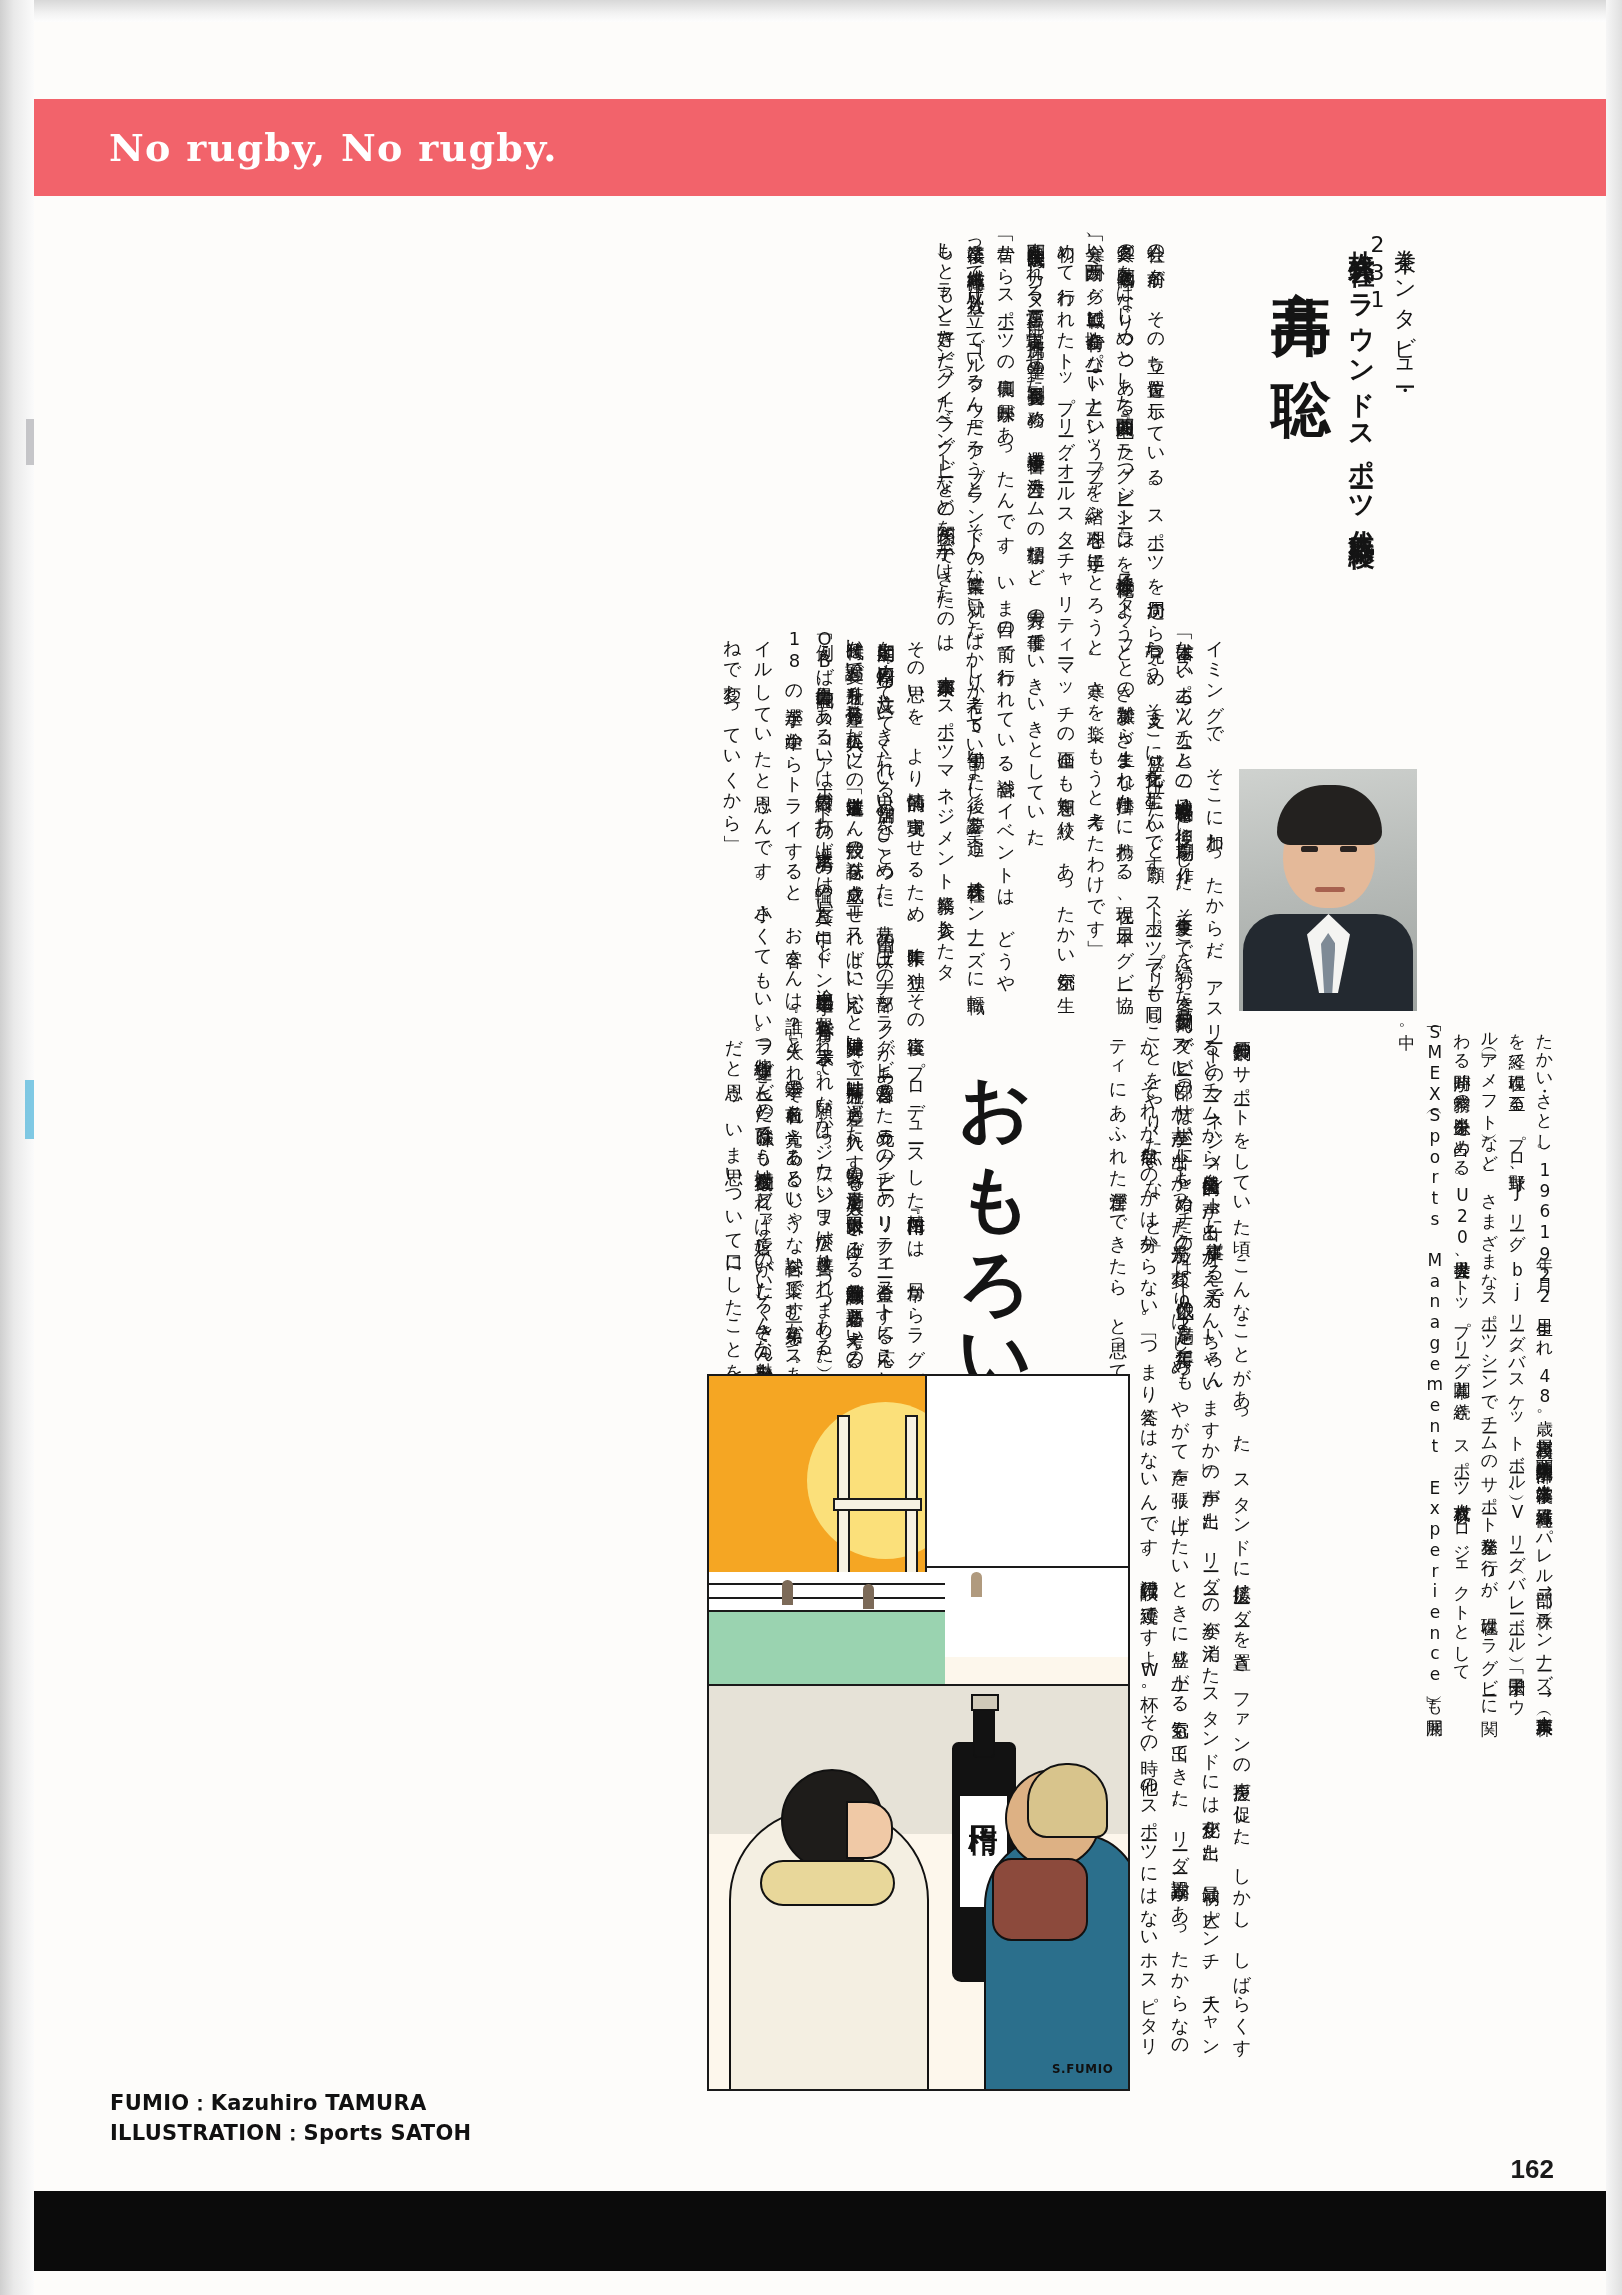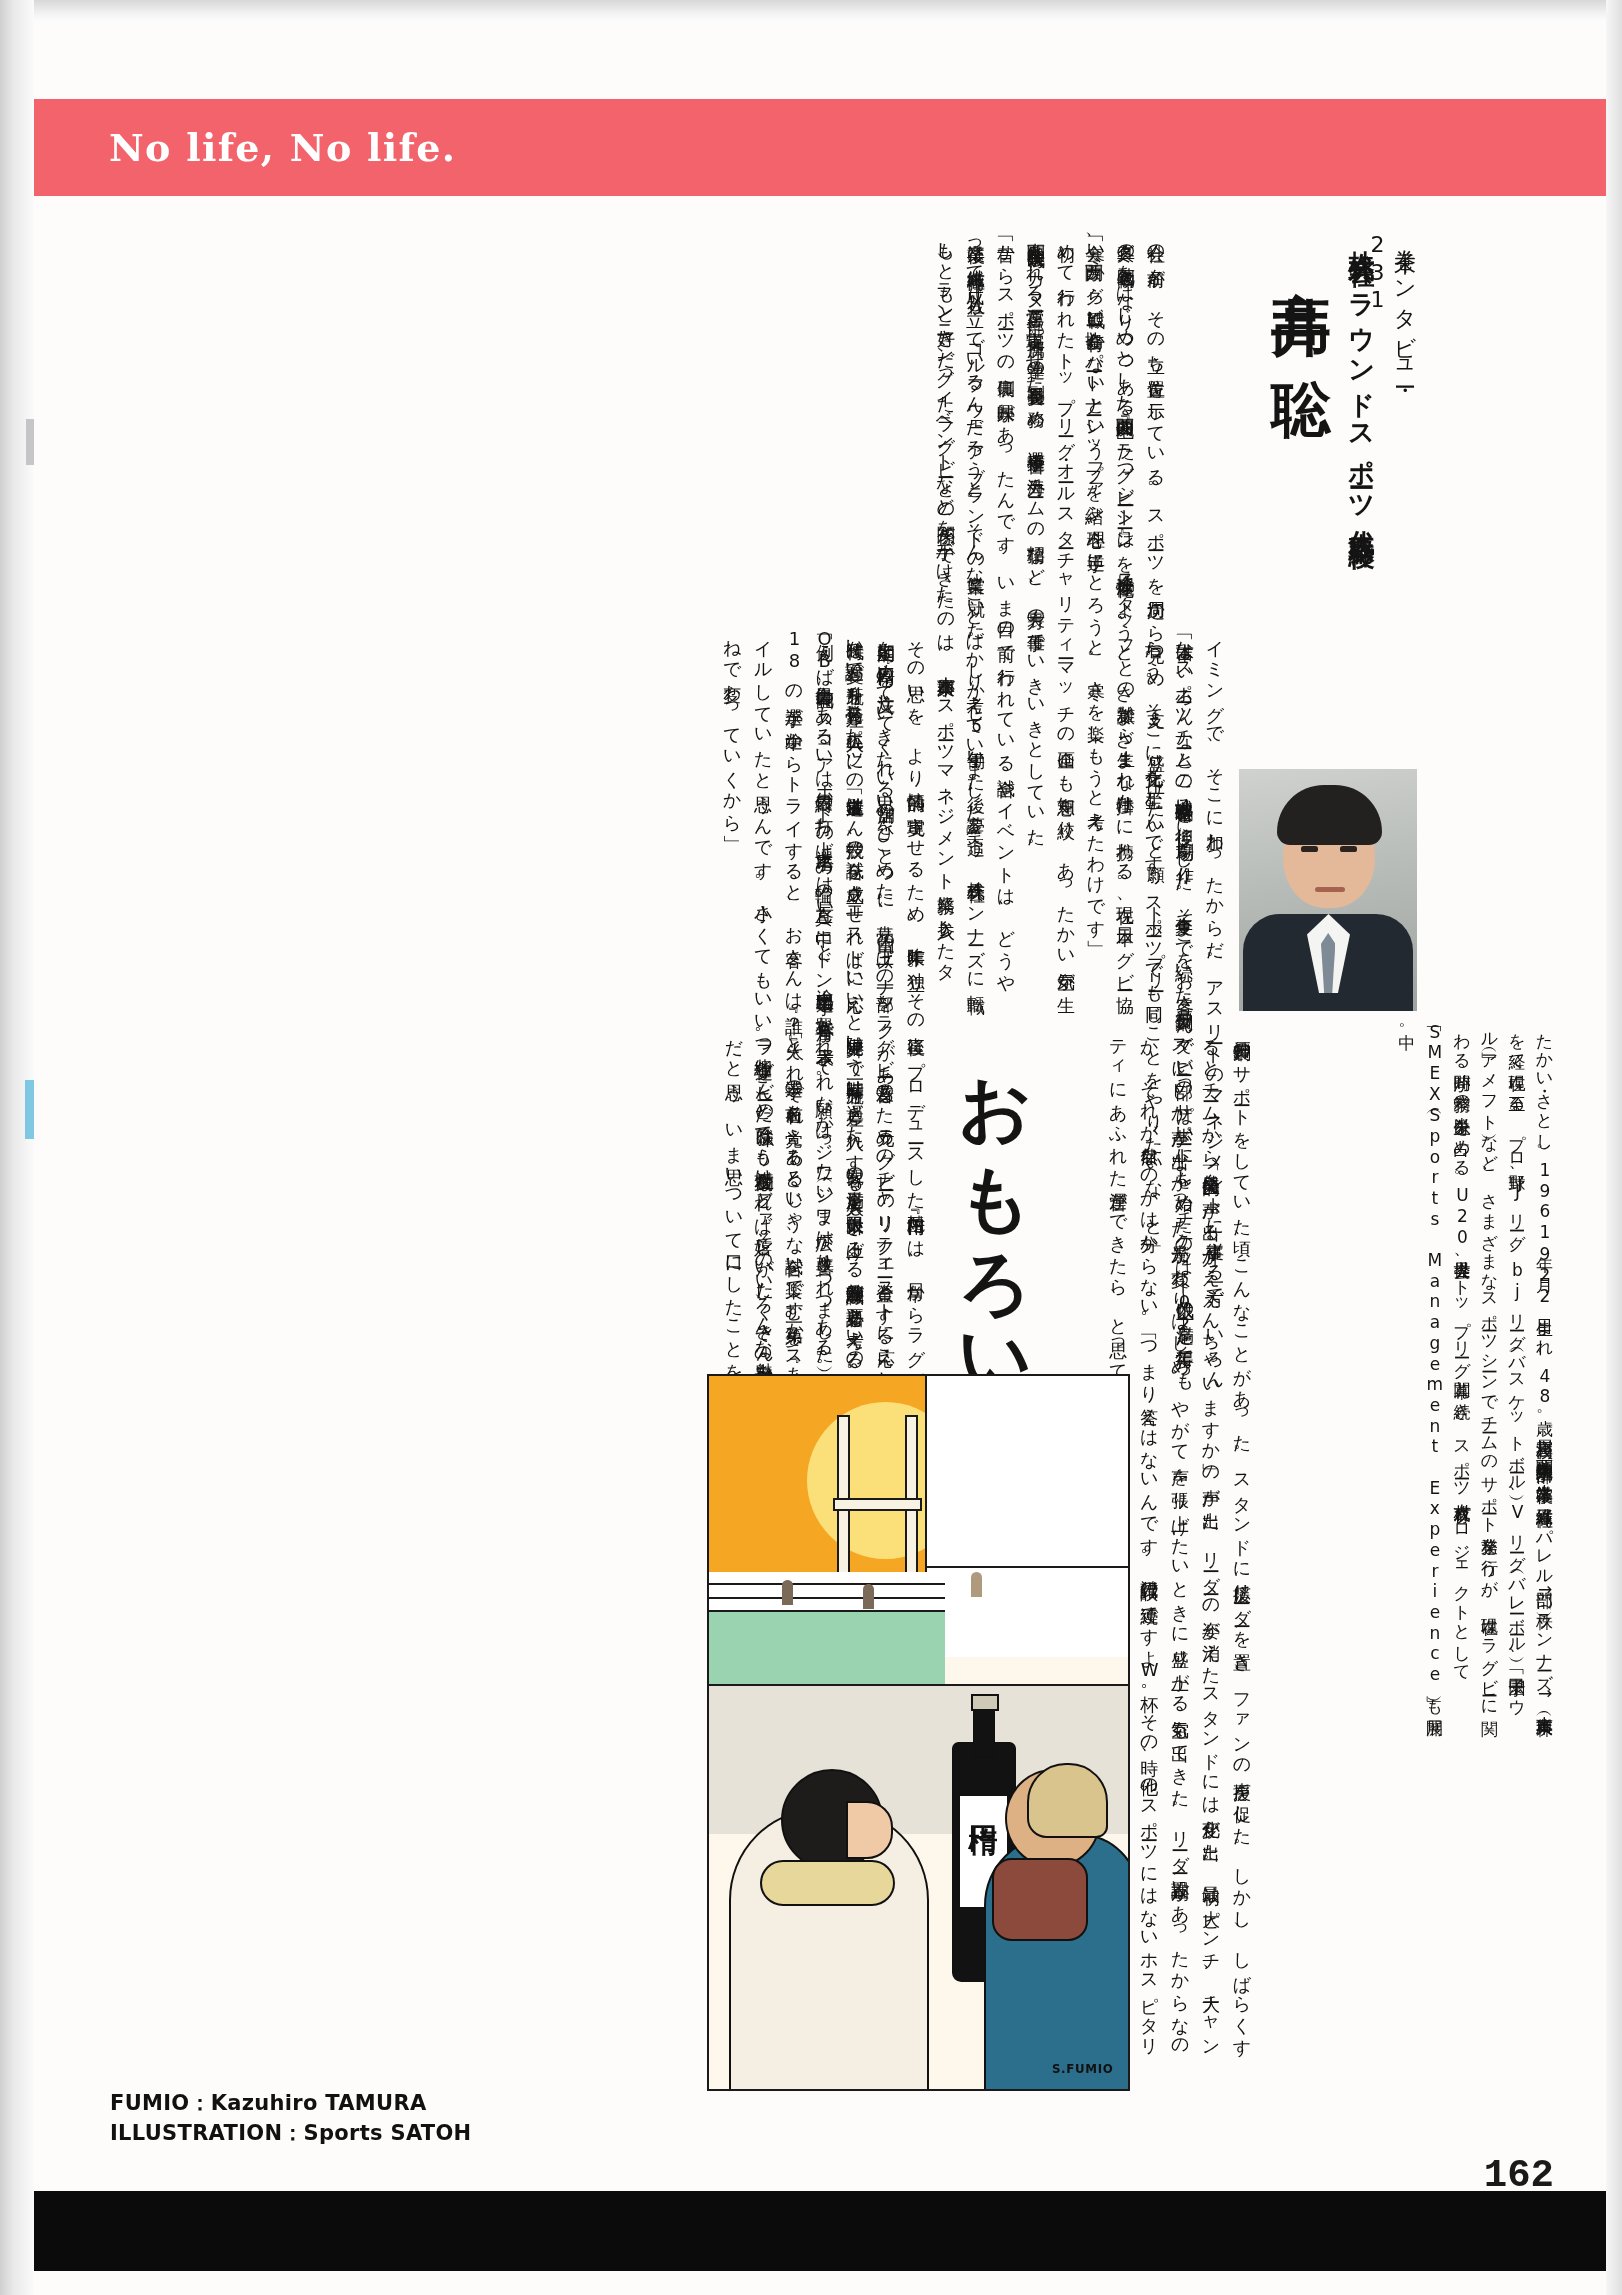--- a/index.html
+++ b/index.html
@@ -74,23 +74,23 @@
   
   .footer-band {
     position: absolute;
     left: 34px; top: 2191px;
     width: 1572px; height: 80px;
     background: #0b0b0b;
   }
   .page-number {
     position: absolute;
     right: 69px; top: 2154px;
-    font-family: Liberation Mono, monospace;
-    font-weight: bold;
-    font-size: 39px;
+    font-family: Liberation Sans, sans-serif;
+    font-weight: bold;
+    font-size: 26px;
     color: #1a1a1a;
   }
 
   
   .credits {
     position: absolute;
     left: 110px; top: 2089px;
     font-family: "DejaVu Sans", "Liberation Sans", sans-serif;
     font-weight: bold;
     font-size: 21px;
@@ -421,21 +421,21 @@
 
 <div class="page">
 
   <div class="scan-edge-top"></div>
   <div class="scan-edge-left"></div>
   <div class="scan-edge-right"></div>
   <div class="tab-mark-1"></div>
   <div class="tab-mark-2"></div>
 
   <div class="header-band">
-    <div class="tagline">No life, No life.</div>
+    <div class="tagline">No rugby, No rugby.</div>
   </div>
 
   <div class="vtext kicker">巻末インタビュー・231</div>
   <div class="vtext company-role">株式会社アラウンドスポーツ代表取締役</div>
   <div class="vtext person-name">高井 聡</div>
 
   <div class="portrait">
     <div class="body"></div>
     <div class="shirt"></div>
     <div class="tie"></div>

